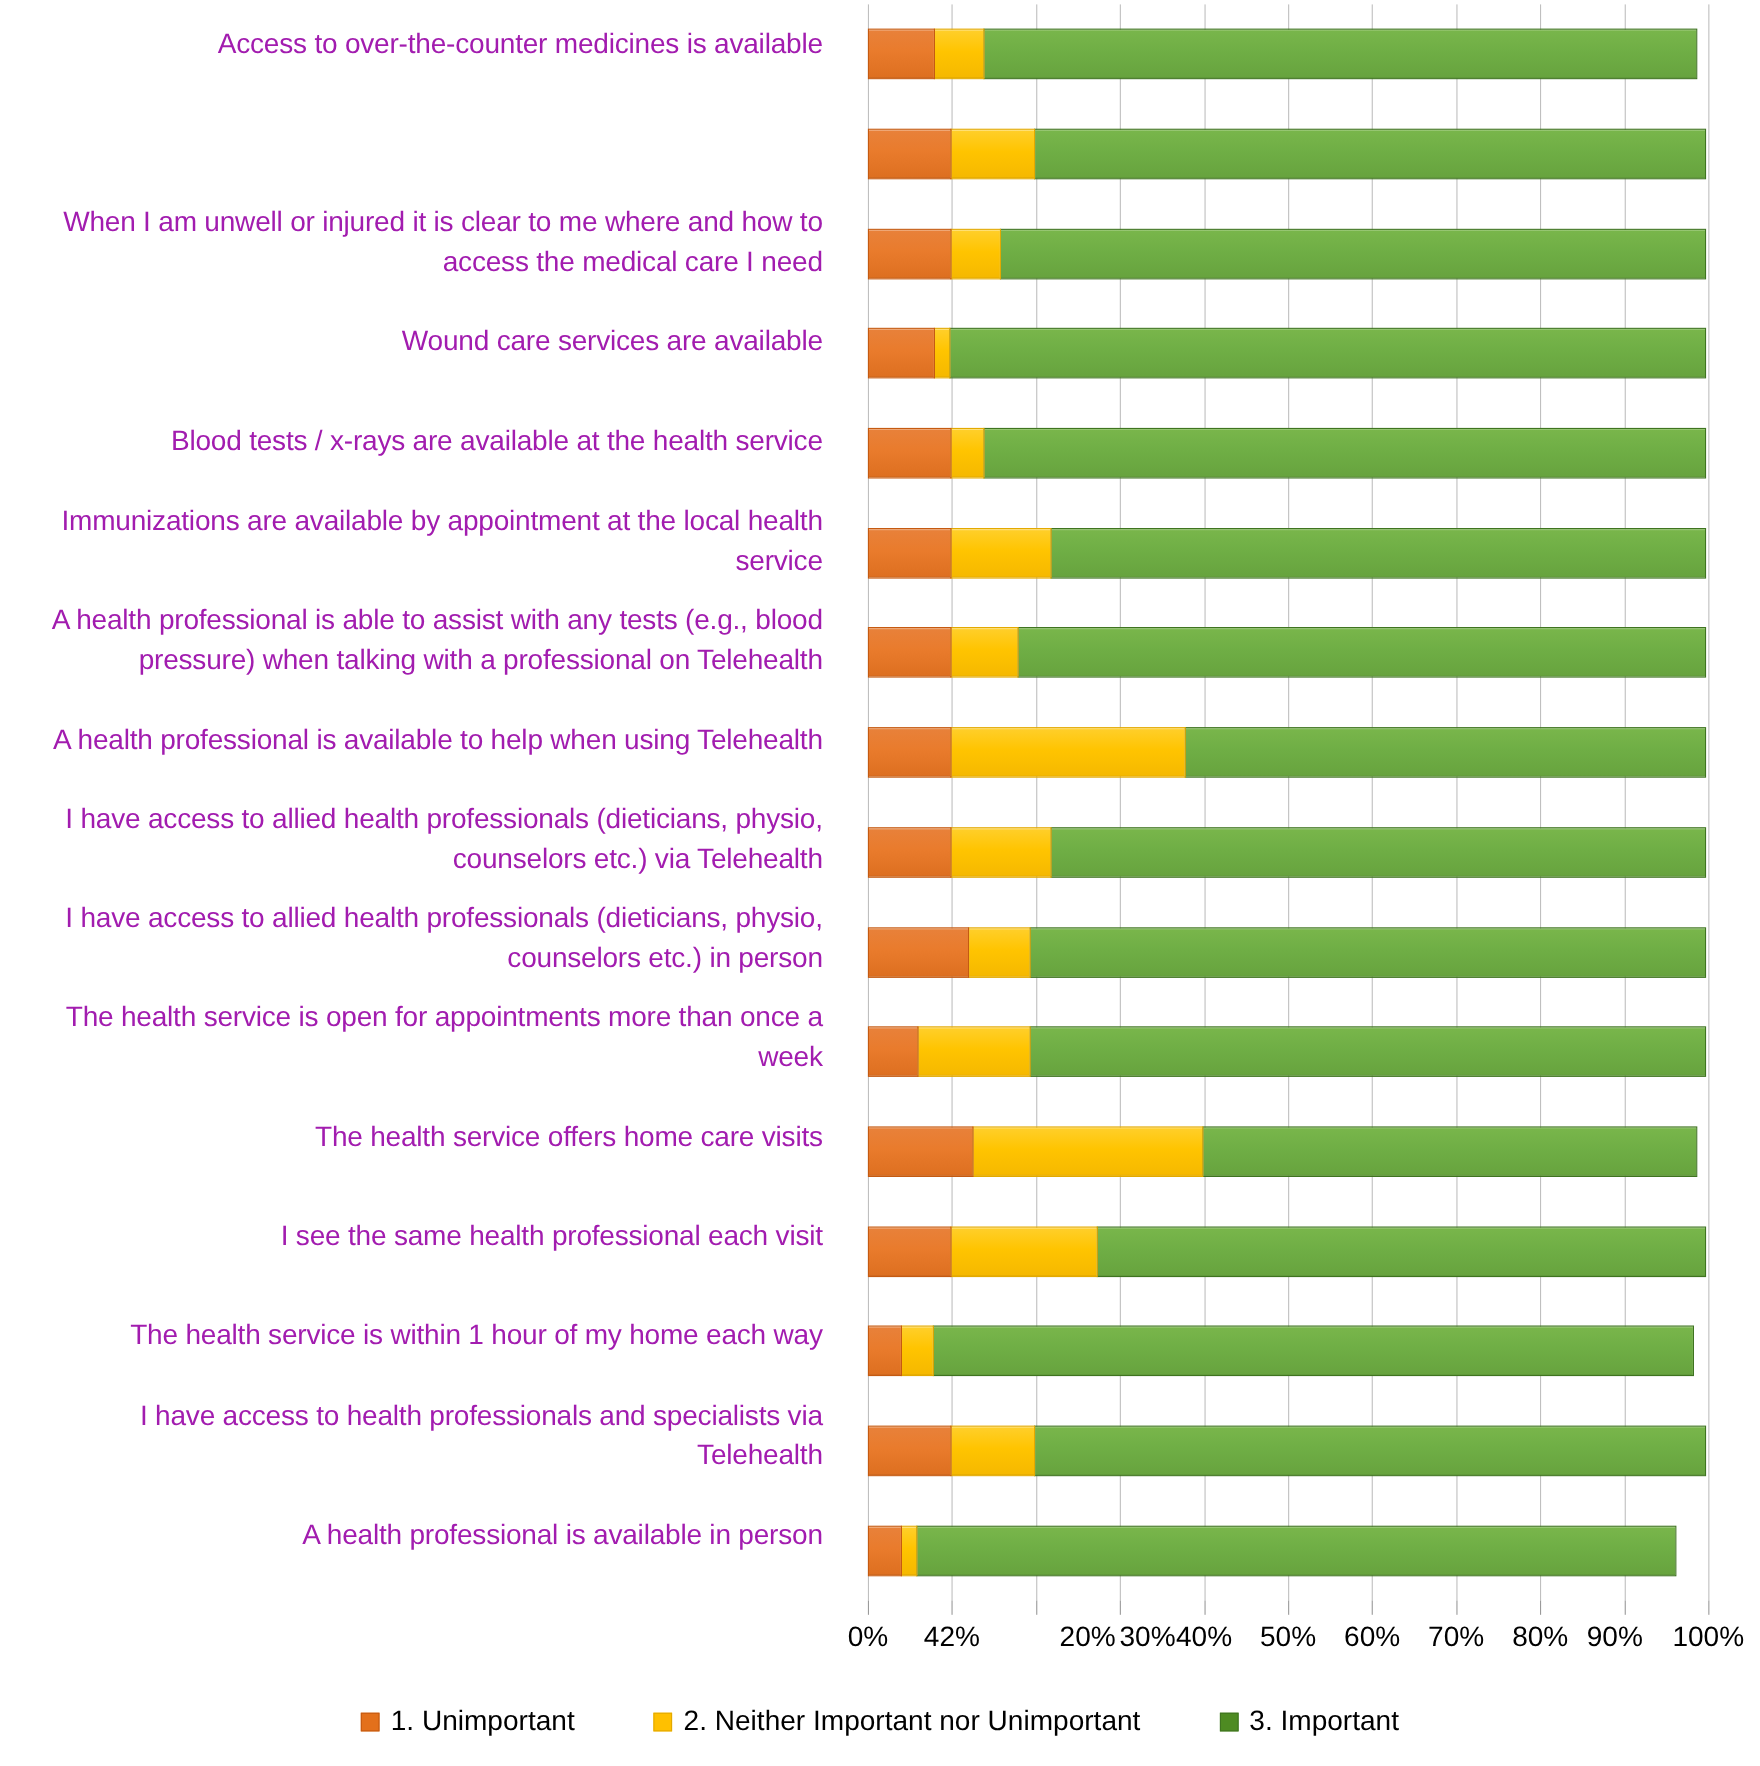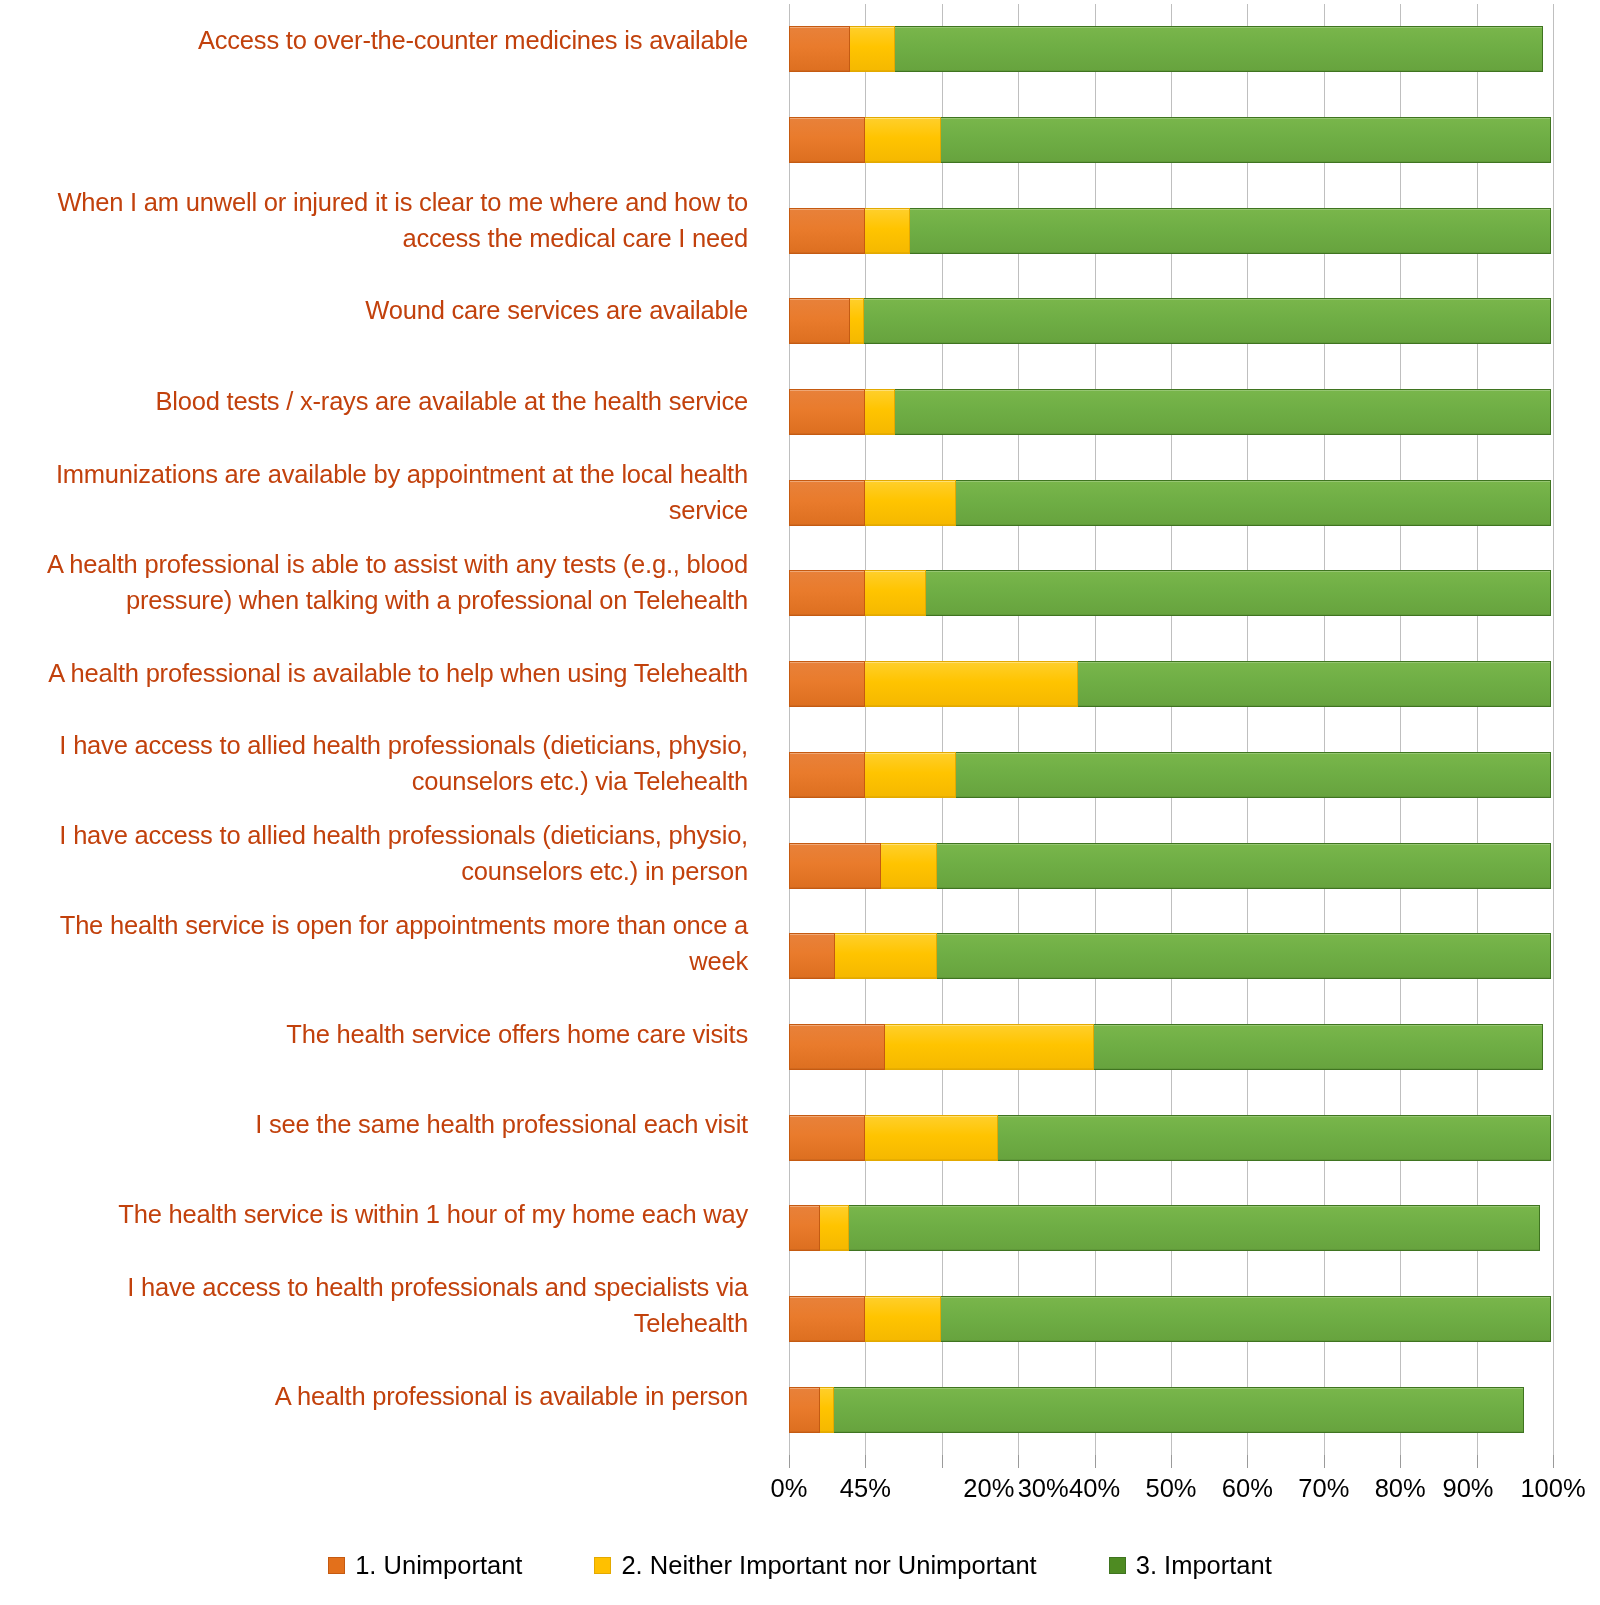--- a/index.html
+++ b/index.html
@@ -94,21 +94,21 @@
     height: 1451px;
   }
   .cat-label {
     position: absolute;
     right: 14px;
     width: 740px;
     text-align: right;
     font-size: 25.5px;
     line-height: 36px;
     letter-spacing: -0.2px;
-    color: #c2410c;
+    color: #a21caf;
   }
 
   
   .axis {
     position: absolute;
     left: 789px;
     top: 1455px;
     width: 764px;
     height: 70px;
   }
@@ -309,21 +309,21 @@
             <div class="seg seg-3" title="3. Important: 90.5%" style="width: 691.42px; margin-left: -1px; z-index: 8;"></div>
           </div>
         </div>
       </div>
   </div>
 
   <div class="axis">
       <div class="tick" style="left: 0px;"></div>
       <div class="tick-label" style="left: 0px;">0%</div>
       <div class="tick" style="left: 76.4px;"></div>
-      <div class="tick-label" style="left: 76.4px;">45%</div>
+      <div class="tick-label" style="left: 76.4px;">42%</div>
       <div class="tick" style="left: 152.8px;"></div>
       <div class="tick-label" style="left: 152.8px; margin-left: 47px;">20%</div>
       <div class="tick" style="left: 229.2px;"></div>
       <div class="tick-label" style="left: 229.2px; margin-left: 25px;">30%</div>
       <div class="tick" style="left: 305.6px;"></div>
       <div class="tick-label" style="left: 305.6px;">40%</div>
       <div class="tick" style="left: 382px;"></div>
       <div class="tick-label" style="left: 382px;">50%</div>
       <div class="tick" style="left: 458.4px;"></div>
       <div class="tick-label" style="left: 458.4px;">60%</div>

